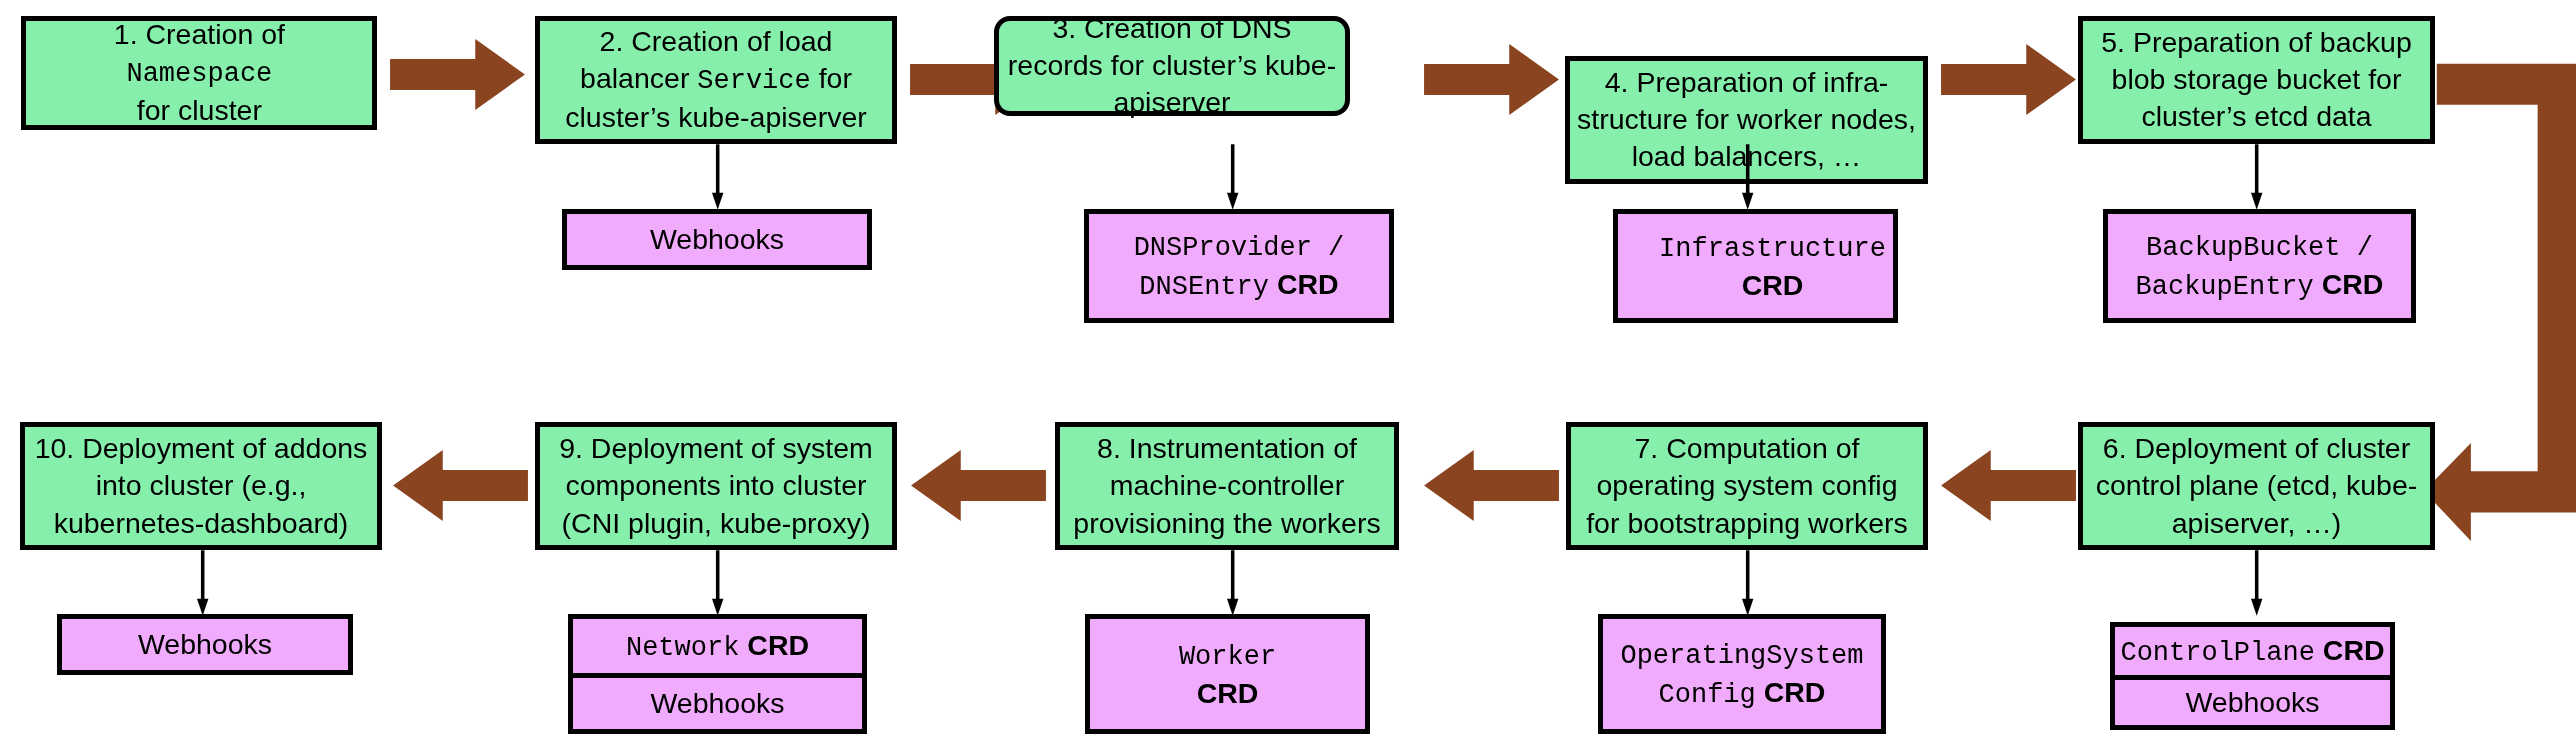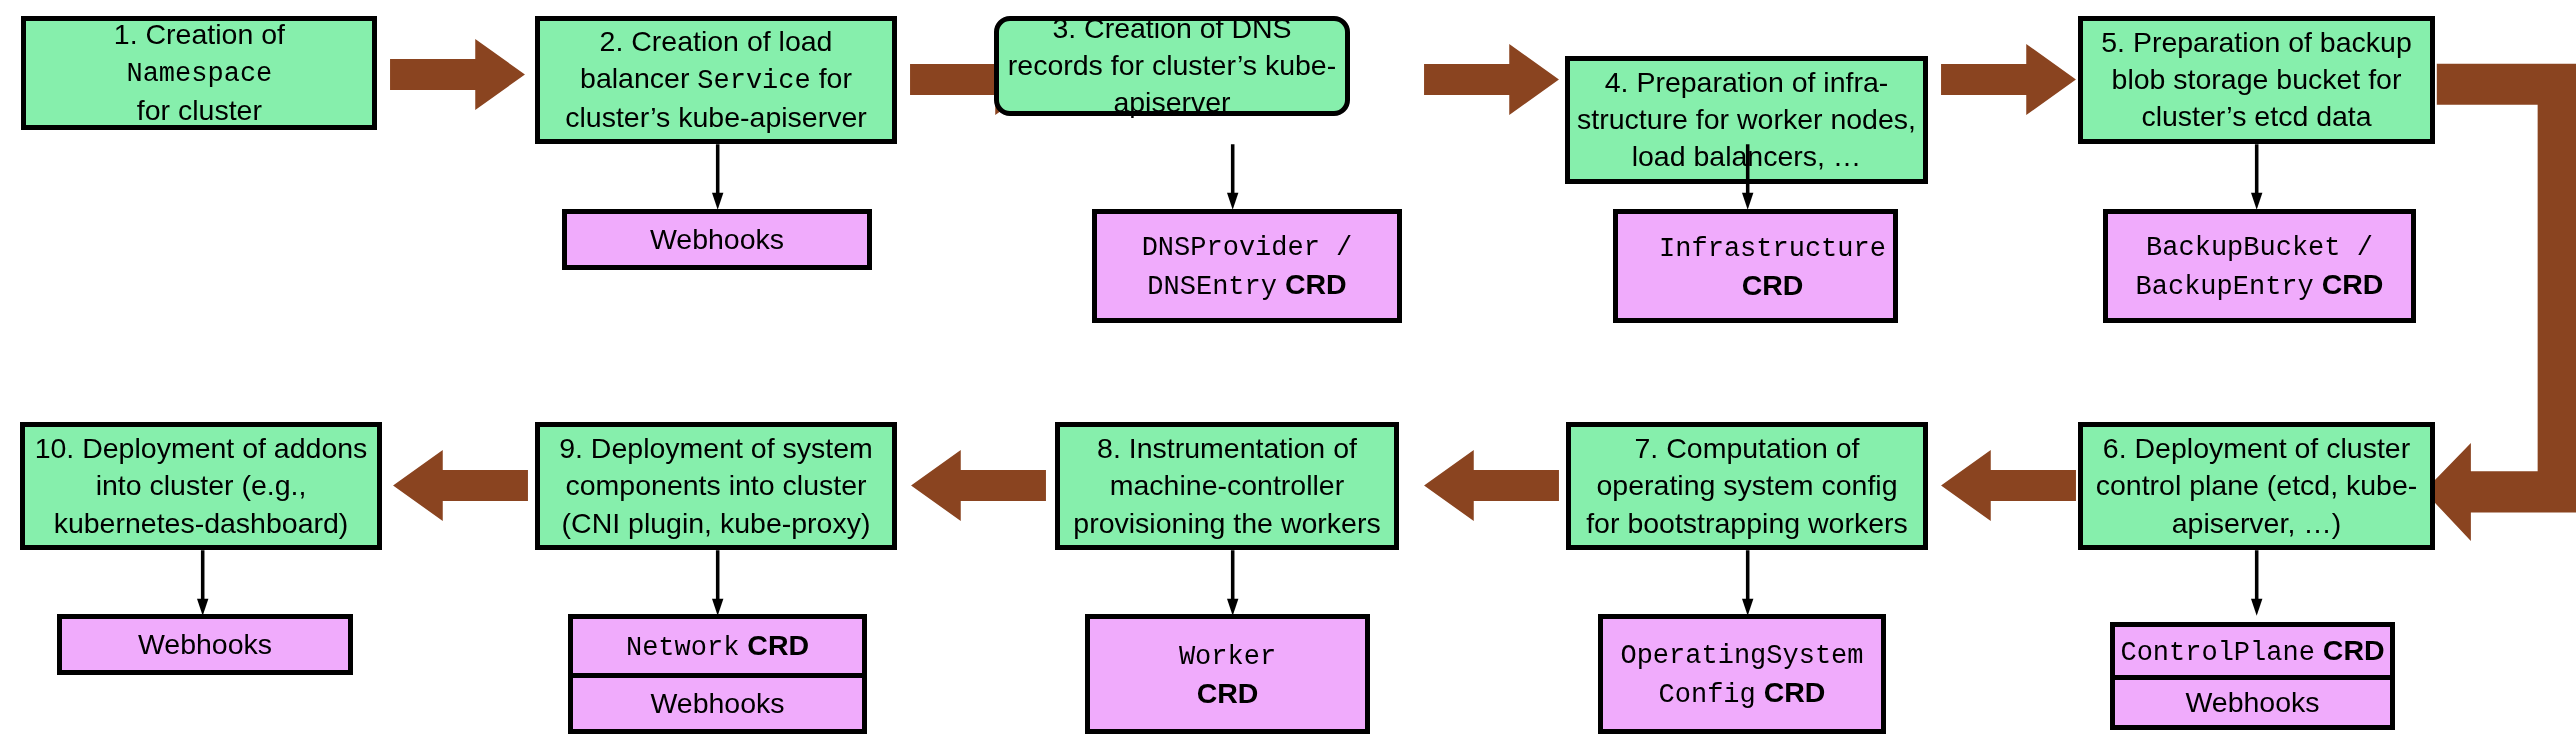--- a/index.html
+++ b/index.html
@@ -126,21 +126,21 @@
       <span>Webhooks</span>
     </div>
   </div>
 
   <div class="tarrow" style="left:1227px;top:144px;width:11.4px;height:66px;">
     <svg width="11.4" height="66" viewBox="0 0 16 92">
         <line x1="8" y1="0" x2="8" y2="74" stroke="#000" stroke-width="5"></line>
         <polygon points="8,92 0,68 16,68" fill="#000"></polygon>
       </svg>
   </div>
-  <div class="sub" style="left:1084px;top:209px;width:310px;height:114px;margin-left:8px;">
+  <div class="sub" style="left:1084px;top:209px;width:310px;height:114px;">
     <div class="subrow">
       <span>
         <span class="mono">DNSProvider /</span><br>
         <span class="mono">DNSEntry</span><span> </span><span class="bold">CRD</span>
       </span>
     </div>
   </div>
 
   <div class="tarrow" style="left:1742px;top:144px;width:11.4px;height:66px;">
     <svg width="11.4" height="66" viewBox="0 0 16 92">

